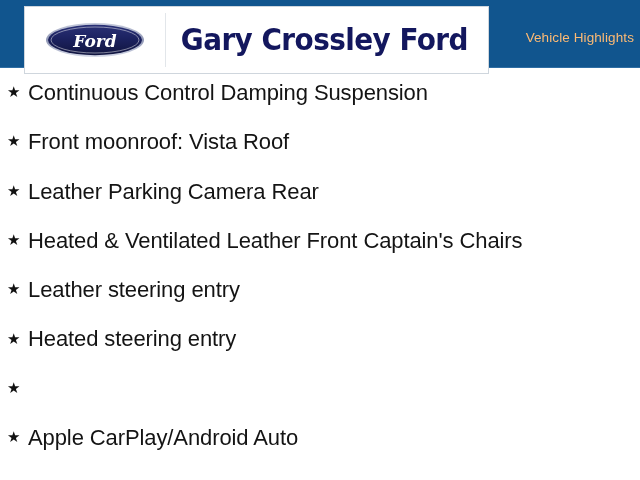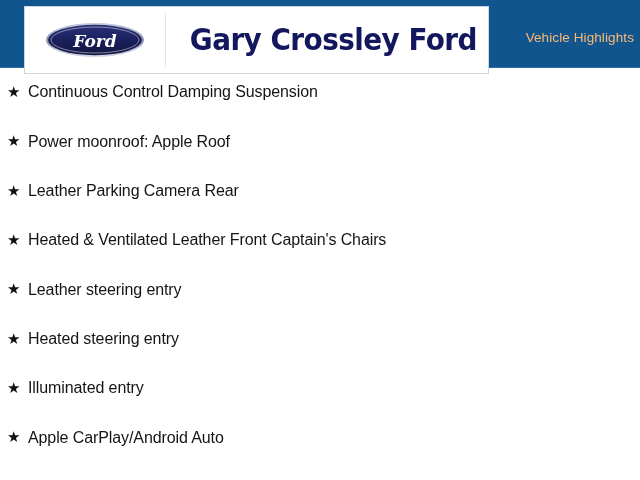--- a/index.html
+++ b/index.html
@@ -56,21 +56,21 @@
     background: #e2e6ea;
     margin: 0 0 0 0;
     flex: 0 0 auto;
   }
 
   .dealer-name-wrap {
     flex: 1 1 auto;
     height: 68px;
     display: flex;
     align-items: center;
-    justify-content: flex-end;
+    justify-content: flex-start;
     padding-left: 4px;
   }
 
   .dealer-name {
     color: #13175e;
     font-family: "DejaVu Sans", "Liberation Sans", sans-serif;
     font-weight: bold;
     font-size: 30px;
     letter-spacing: -0.6px;
     line-height: 1;
@@ -114,21 +114,21 @@
     color: #111111;
     font-family: "DejaVu Sans", sans-serif;
     font-size: 15px;
     line-height: 1;
     text-align: left;
   }
 
   .feature-text {
     color: #141414;
     font-family: "Liberation Sans", "DejaVu Sans", sans-serif;
-    font-size: 16px;
+    font-size: 22px;
     line-height: 1.15;
     white-space: nowrap;
     letter-spacing: -0.1px;
   }
 </style>
 </head>
 <body>
 
 <div class="header-band">
 
@@ -165,39 +165,38 @@
   <div class="highlights-label">Vehicle Highlights</div>
 </div>
 
 <ul class="features-list">
   <li class="feature-row">
     <span class="feature-star">★</span>
     <span class="feature-text">Continuous Control Damping Suspension</span>
   </li>
   <li class="feature-row">
     <span class="feature-star">★</span>
-    <span class="feature-text">Power moonroof: Apple Roof</span>
+    <span class="feature-text">Front moonroof: Vista Roof</span>
   </li>
   <li class="feature-row">
     <span class="feature-star">★</span>
     <span class="feature-text">Leather Parking Camera Rear</span>
   </li>
   <li class="feature-row">
     <span class="feature-star">★</span>
     <span class="feature-text">Heated &amp; Ventilated Leather Front Captain's Chairs</span>
   </li>
   <li class="feature-row">
     <span class="feature-star">★</span>
     <span class="feature-text">Leather steering entry</span>
   </li>
   <li class="feature-row">
     <span class="feature-star">★</span>
     <span class="feature-text">Heated steering entry</span>
   </li>
   <li class="feature-row">
     <span class="feature-star">★</span>
-    <span class="feature-text">Illuminated entry</span>
   </li>
   <li class="feature-row">
     <span class="feature-star">★</span>
     <span class="feature-text">Apple CarPlay/Android Auto</span>
   </li>
 </ul>
 
 </body></html>

